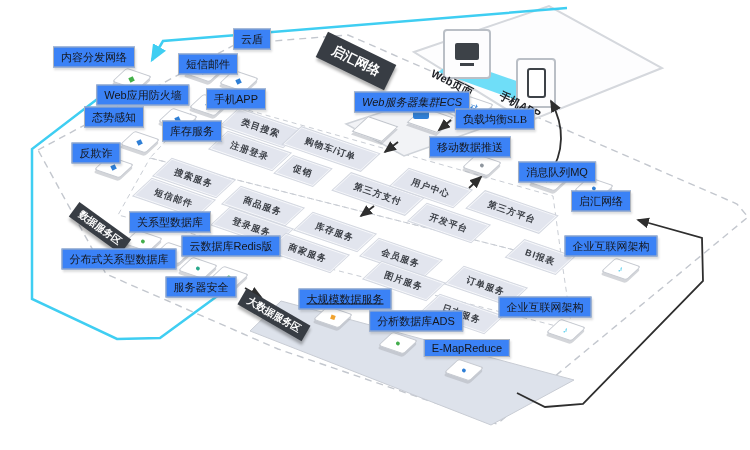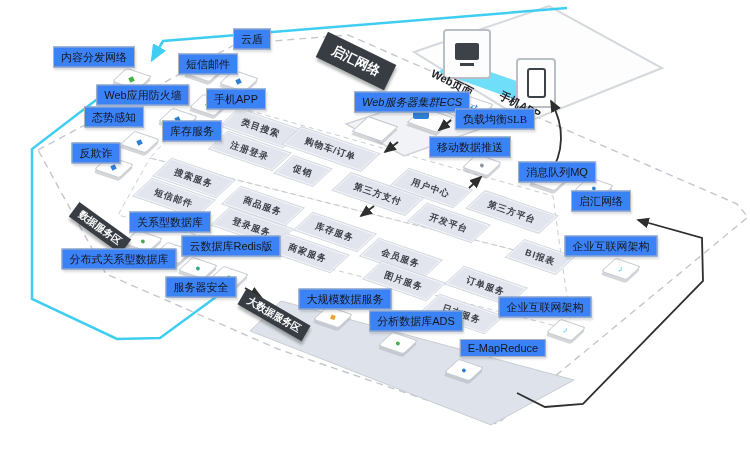--- a/index.html
+++ b/index.html
@@ -103,23 +103,23 @@
       <div class="lbl" style="left: 495px; top: 119px; font-family: Liberation Serif, serif;">负载均衡SLB</div>
       <div class="lbl" style="left: 470px; top: 147px;">移动数据推送</div>
       <div class="lbl" style="left: 557px; top: 160px; margin-top: 12px;">消息队列MQ</div>
       <div class="lbl" style="left: 601px; top: 201px;">启汇网络</div>
       <div class="lbl" style="left: 611px; top: 246px;">企业互联网架构</div>
       <div class="lbl" style="left: 545px; top: 307px;">企业互联网架构</div>
       <div class="lbl" style="left: 170px; top: 222px; text-align: center;">关系型数据库</div>
       <div class="lbl" style="left: 119px; top: 259px;">分布式关系型数据库</div>
       <div class="lbl" style="left: 231px; top: 246px;">云数据库Redis版</div>
       <div class="lbl" style="left: 201px; top: 287px;">服务器安全</div>
-      <div class="lbl" style="left: 345px; top: 299px;">大规模数据服务</div>
+      <div class="lbl" style="left: 345px; top: 299px; text-decoration: underline;">大规模数据服务</div>
       <div class="lbl" style="left: 416px; top: 321px;">分析数据库ADS</div>
-      <div class="lbl" style="left: 467px; top: 348px; margin-left: 36px;">E-MapReduce</div>
+      <div class="lbl" style="left: 467px; top: 348px;">E-MapReduce</div>
       <div class="tile" style="left: 261px; top: 128px; width: 64px;">
         <span>类目搜索</span>
       </div>
       <div class="tile" style="left: 250px; top: 151px; width: 64px;">
         <span>注册登录</span>
       </div>
       <div class="tile" style="left: 331px; top: 149px; width: 80px;">
         <span>购物车/订单</span>
       </div>
       <div class="tile" style="left: 303px; top: 171px; width: 38px;">

